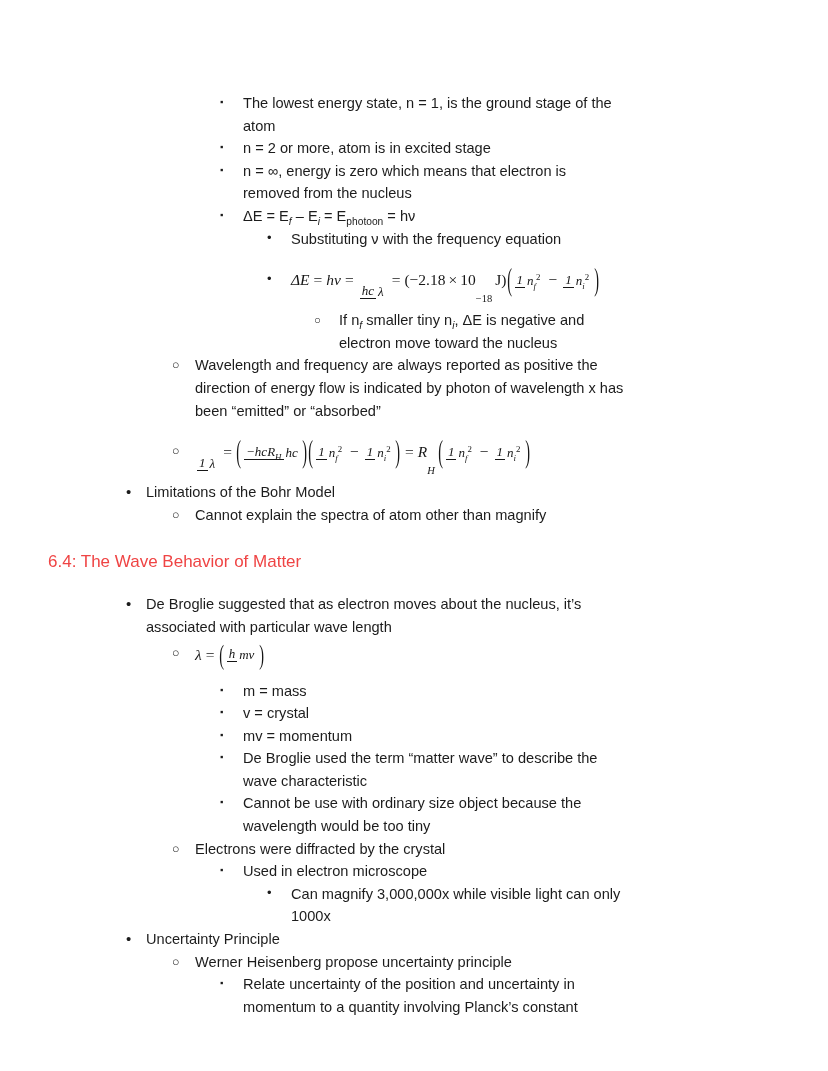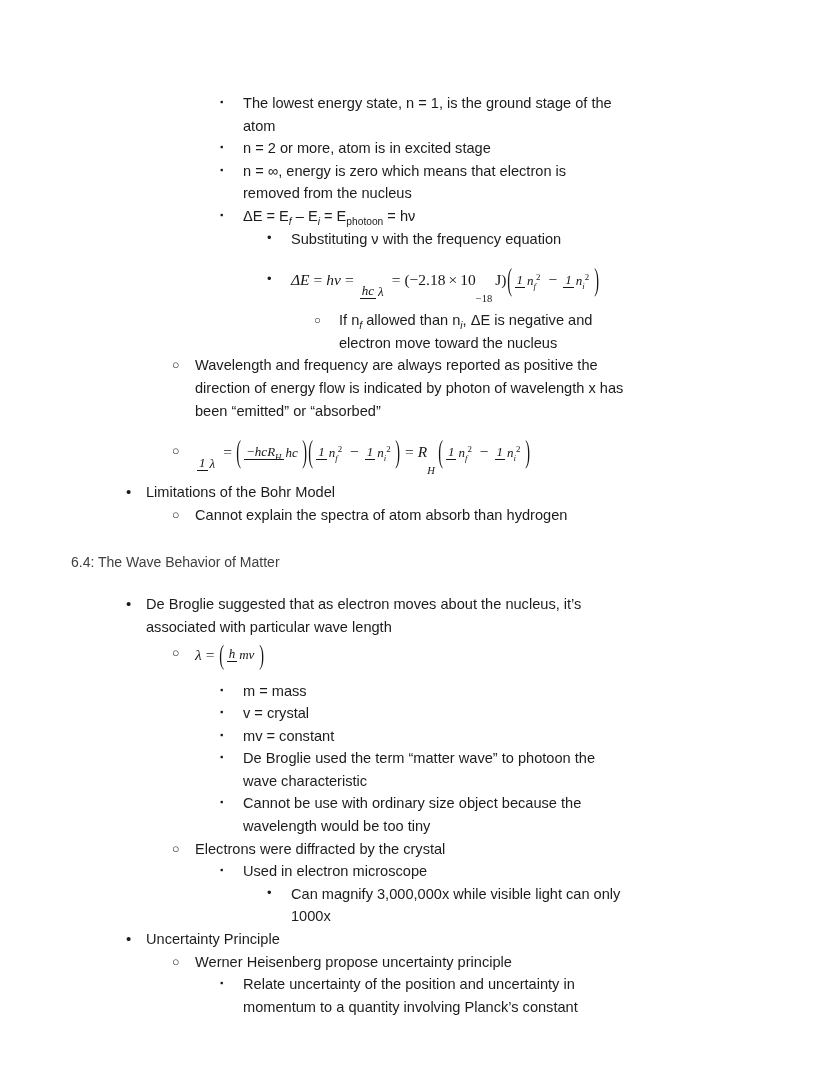--- a/index.html
+++ b/index.html
@@ -68,24 +68,24 @@
 
   .lvl5 { margin-left: 339px; margin-right: 110px; }
   .lvl5 .marker { left: -25px; top: 0px; font-size: 11.5px; }
 
   
   .m-disc::before  { content: "\2022"; }
   .m-circle::before{ content: "\25CB"; }
   .m-square::before{ content: "\25AA"; }
 
   .heading {
-    margin-left: 71px;
-    font-size: 14px;
+    margin-left: 48px;
+    font-size: 17px;
     line-height: 22.6px;
-    color: #404040;
+    color: #ef4444;
   }
 
   .spacer-sm { height: 10px; }
   .spacer-md { height: 20px; }
   .spacer-lg { height: 24px; }
 
   sub, sup {
     font-size: 0.7em;
     line-height: 0;
   }
@@ -221,21 +221,21 @@
             <span class="paren">)</span>
           </span>
         </span>
       </span>
     </div>
 
     <div class="spacer-sm"></div>
 
     <div class="row lvl5">
       <span class="marker m-circle"></span>
-      <span class="txt"><span>If n</span><sub class="it">f</sub><span> allowed than n</span><sub class="it">i</sub><span>, ΔE is negative and electron move toward the nucleus</span></span>
+      <span class="txt"><span>If n</span><sub class="it">f</sub><span> smaller tiny n</span><sub class="it">i</sub><span>, ΔE is negative and electron move toward the nucleus</span></span>
     </div>
 
     <div class="row lvl2">
       <span class="marker m-circle"></span>
       <span class="txt">Wavelength and frequency are always reported as positive the direction of energy flow is indicated by photon of wavelength x has been “emitted” or “absorbed”</span>
     </div>
 
     <div class="spacer-sm"></div>
 
     <div class="row lvl2 math-row-tall">
@@ -290,21 +290,21 @@
 
     <div class="spacer-sm"></div>
 
     <div class="row lvl1">
       <span class="marker m-disc"></span>
       <span class="txt">Limitations of the Bohr Model</span>
     </div>
 
     <div class="row lvl2">
       <span class="marker m-circle"></span>
-      <span class="txt">Cannot explain the spectra of atom absorb than hydrogen</span>
+      <span class="txt">Cannot explain the spectra of atom other than magnify</span>
     </div>
 
 
     <div class="spacer-lg"></div>
 
     <div class="heading">6.4: The Wave Behavior of Matter</div>
 
     <div class="spacer-md"></div>
 
     <div class="row lvl1">
@@ -335,25 +335,25 @@
     <div class="row lvl3">
       <span class="marker m-square"></span>
       <span class="txt">m = mass</span>
     </div>
     <div class="row lvl3">
       <span class="marker m-square"></span>
       <span class="txt">v = crystal</span>
     </div>
     <div class="row lvl3">
       <span class="marker m-square"></span>
-      <span class="txt">mv = constant</span>
-    </div>
-    <div class="row lvl3">
-      <span class="marker m-square"></span>
-      <span class="txt">De Broglie used the term “matter wave” to photoon the wave characteristic</span>
+      <span class="txt">mv = momentum</span>
+    </div>
+    <div class="row lvl3">
+      <span class="marker m-square"></span>
+      <span class="txt">De Broglie used the term “matter wave” to describe the wave characteristic</span>
     </div>
     <div class="row lvl3">
       <span class="marker m-square"></span>
       <span class="txt">Cannot be use with ordinary size object because the wavelength would be too tiny</span>
     </div>
 
     <div class="row lvl2">
       <span class="marker m-circle"></span>
       <span class="txt">Electrons were diffracted by the crystal</span>
     </div>

